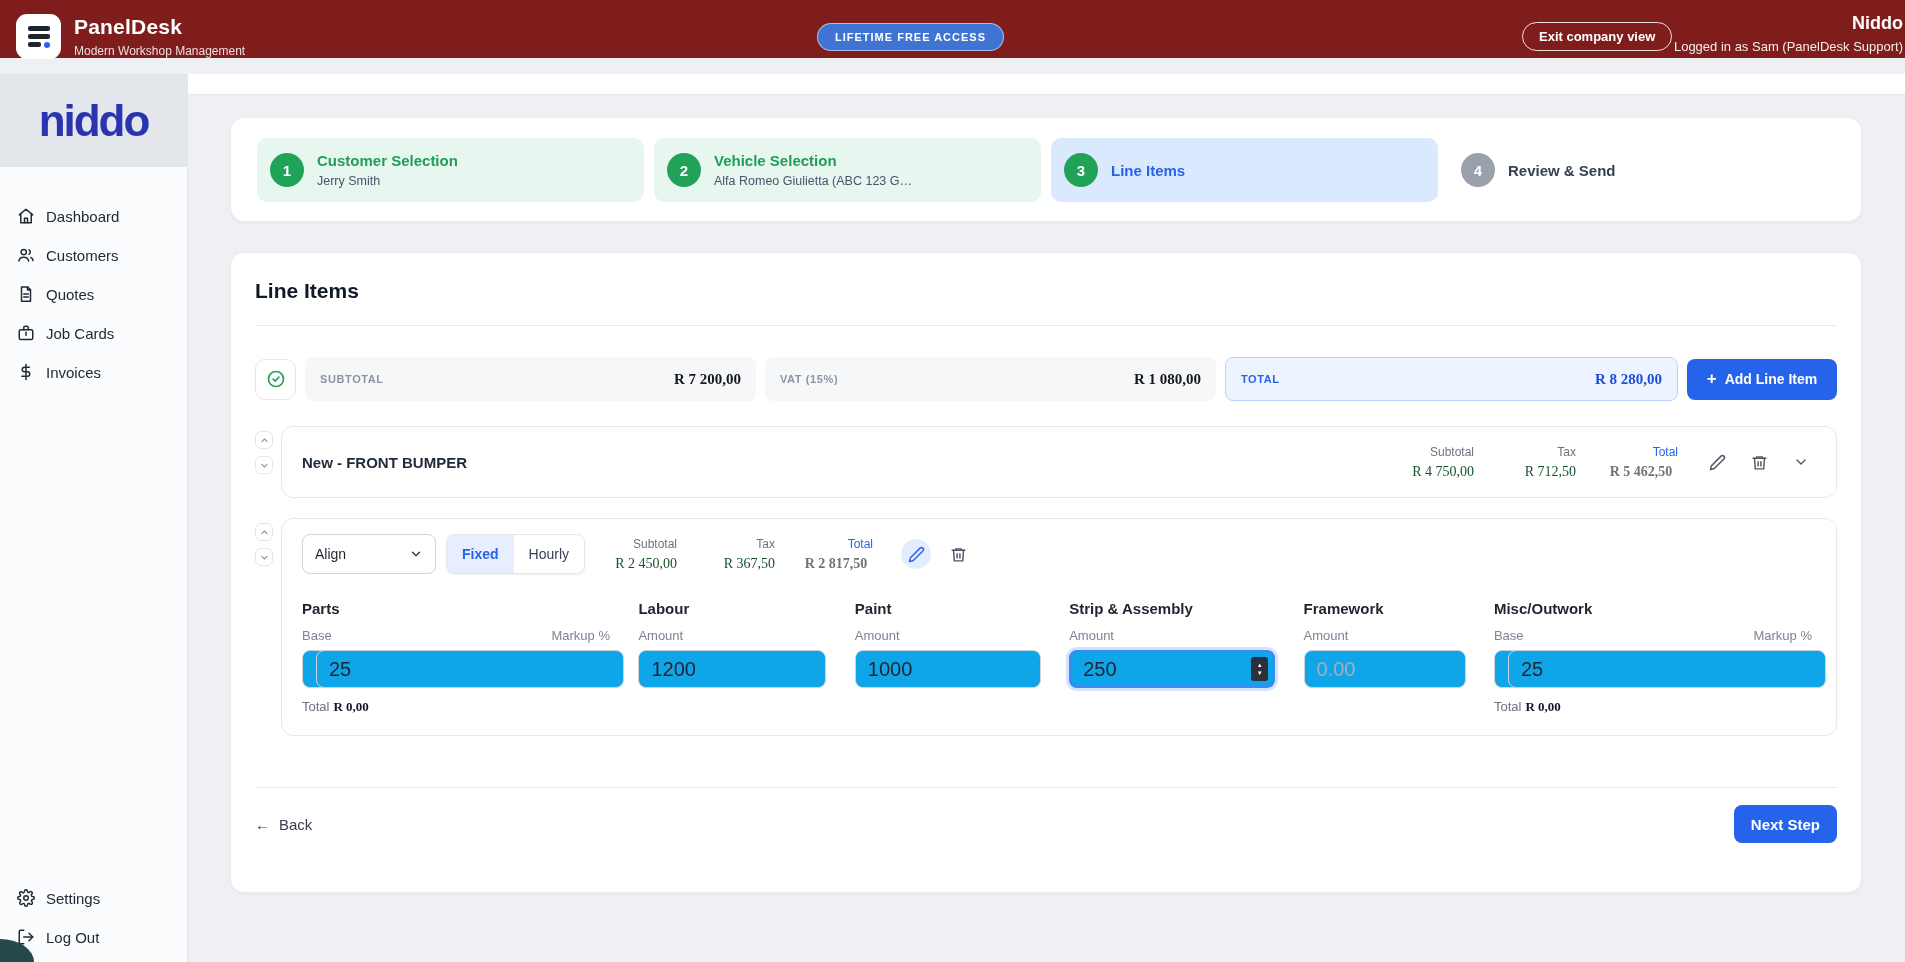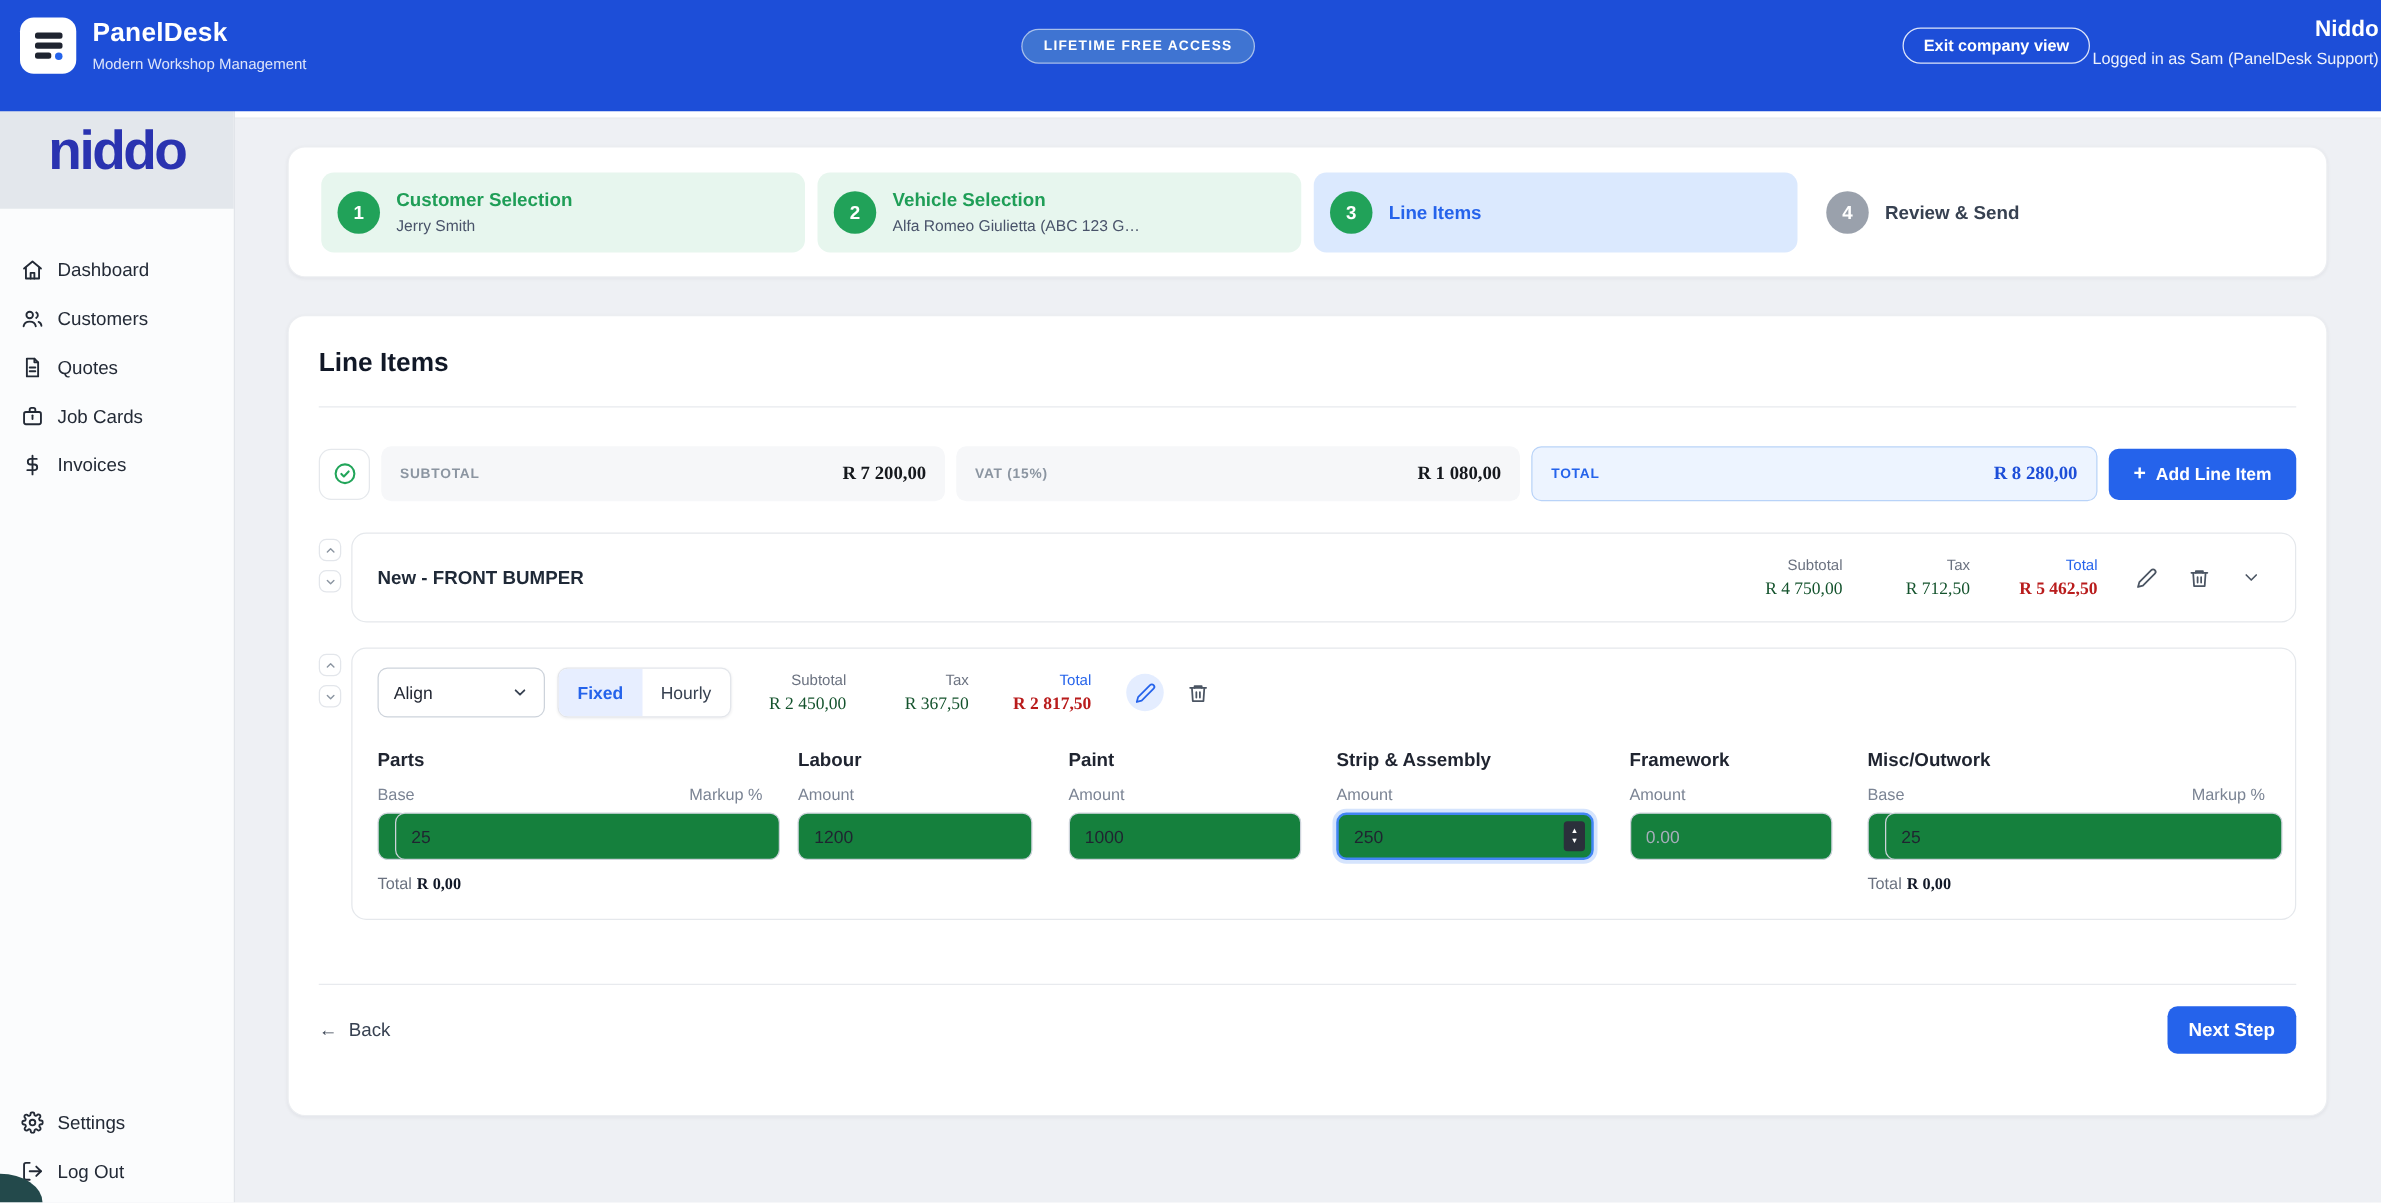--- a/index.html
+++ b/index.html
@@ -1,21 +1,21 @@
 <!DOCTYPE html>
 <html><head>
 <meta charset="utf-8">
 <style>
   * { box-sizing: border-box; margin: 0; padding: 0; }
   html,body { width:1905px; height:962px; overflow:hidden; }
   body { font-family:"Liberation Sans", sans-serif; background:#eef0f4; position:relative; color:#1f2430; }
   .mono { font-family:Liberation Serif, serif; }
 
   
-  .header { position:absolute; top:0; left:0; width:1905px; height:89px; background:#1d4ed8; z-index:20;text-decoration:underline; }
+  .header { position:absolute; top:0; left:0; width:1905px; height:58px; background:#7f1d1d; z-index:20;text-decoration:underline; }
   .brand { position:absolute; left:16px; top:14px; display:flex; gap:13px; align-items:center; }
   .logo-box { width:45px; height:45px; background:#fff; border-radius:11px; display:flex; flex-direction:column; justify-content:center; align-items:center; gap:3px; }
   .logo-bar { width:22px; height:5px; background:#1f2430; border-radius:2px; }
   .logo-row { display:flex; gap:3px; align-items:center; }
   .logo-bar.short { width:13px; }
   .logo-dot { width:6px; height:6px; border-radius:50%; background:#2563eb; }
   .brand-text .app-name { color:#fff; font-size:21px; font-weight:bold; letter-spacing:.2px; }
   .brand-text .tagline { color:rgba(255,255,255,.85); font-size:12px; margin-top:5px; }
   .header-badge { position:absolute; left:817px; top:23px; height:28px; padding:0 17px; display:flex; align-items:center; border-radius:999px; background:#3f74d2; border:1px solid rgba(255,255,255,.55); color:#fff; font-size:11px; font-weight:bold; letter-spacing:1px; }
   .exit-btn { position:absolute; left:1522px; top:22px; height:29px; padding:0 16px; border-radius:999px; background:transparent; border:1.5px solid rgba(255,255,255,.85); color:#fff; font-size:13px; font-weight:bold; cursor:pointer; }
@@ -74,21 +74,21 @@
   .reorder { width:18px; display:flex; flex-direction:column; gap:7px; padding-top:5px; flex:none; }
   .reorder button { width:18px; height:18px; background:#fff; border:1px solid #e3e6eb; border-radius:6px; color:#8b95a1; font-size:8px; line-height:1; display:flex; align-items:center; justify-content:center; cursor:pointer; }
   .item-card { flex:1; border:1px solid #e5e8ec; border-radius:12px; background:#fff; min-width:0; }
   .item-card.collapsed { height:72px; display:flex; align-items:center; padding:0 20px; }
   .item-name { font-size:15px; font-weight:bold; color:#1f2937; }
   .stats { display:flex; gap:28px; margin-left:auto; }
   .stat { text-align:right; min-width:74px; }
   .stat .stat-label { font-size:12px; color:#6b7280; margin-bottom:5px; }
   .stat .stat-value { font-size:14px; color:#14532d; }
   .stat.total .stat-label { color:#2563eb; }
-  .stat.total .stat-value { color:#b91c1c; font-weight:bold; }
+  .stat.total .stat-value { color:#737373; font-weight:bold;text-align:center; }
   .icon-btns { display:flex; gap:12px; margin-left:24px; align-items:center; }
   .icon-btn { width:30px; height:30px; background:none; border:none; display:flex; align-items:center; justify-content:center; color:#4b5563; cursor:pointer; border-radius:50%; }
   .icon-btn.active-edit { color:#2563eb; background:#e4edff; }
 
   .item-card.expanded { padding:15px 20px 20px; }
   .controls-row { display:flex; align-items:center; gap:10px; }
   .select { height:40px; border:1px solid #cdd3db; border-radius:8px; background:#fff; display:flex; align-items:center; padding:0 12px; font-size:14px; color:#1f2430; cursor:pointer; }
   .select .chev { margin-left:auto; color:#374151; display:flex; }
   .select.op { width:134px; flex:none; }
   .select.part { flex:1; min-width:0; margin-right:8px; }
@@ -99,21 +99,21 @@
   .controls-row .icon-btns { margin-left:18px; }
 
   .fields-row { display:flex; justify-content:space-between; margin-top:26px; padding-right:4px; }
   .sec { flex:none; }
   .sec-parts { width:308px; } .sec-labour { width:188px; } .sec-paint { width:186px; }
   .sec-strip { width:206px; } .sec-framework { width:162px; } .sec-misc { width:318px; }
   .sec-title { font-size:15px; font-weight:bold; color:#1f2430; }
   .field-labels { display:flex; justify-content:space-between; font-size:13px; color:#7b8494; margin-top:11px; margin-bottom:7px; }
   .inputs-row { display:flex; gap:14px; }
   .grow { flex:1; min-width:0; }
-  input.txt { height:38px; width:100%; border:1px solid #cdd3db; border-radius:8px; padding:0 12px; font-size:14px; color:#1f2430; background:#15803d; font-family:inherit; }
+  input.txt { height:38px; width:100%; border:1px solid #cdd3db; border-radius:8px; padding:0 12px; font-size:20px; color:#1f2430; background:#0ea5e9; font-family:inherit; }
   input.txt::placeholder { color:#a6adba; }
   .w-markup { width:58px; flex:none; }
   .focus-wrap { position:relative; flex:1; min-width:0; }
   input.txt.focused { border:2px solid #4285f4; box-shadow:0 0 0 3px rgba(66,133,244,.22); padding-right:30px; }
   .spinner { position:absolute; right:7px; top:7px; width:17px; height:24px; background:#2b303b; border-radius:3px; color:#fff; display:flex; flex-direction:column; align-items:center; justify-content:center; gap:2px; cursor:pointer; }
   .spinner span { font-size:6px; line-height:6px; }
   .sec-total { margin-top:11px; font-size:13px; color:#6b7280; }
   .sec-total b { color:#111827; margin-left:4px; font-size:13px; }
 
   .card-footer { border-top:1px solid #e8eaee; margin-top:51px; padding-top:17px; display:flex; justify-content:space-between; align-items:center; }

